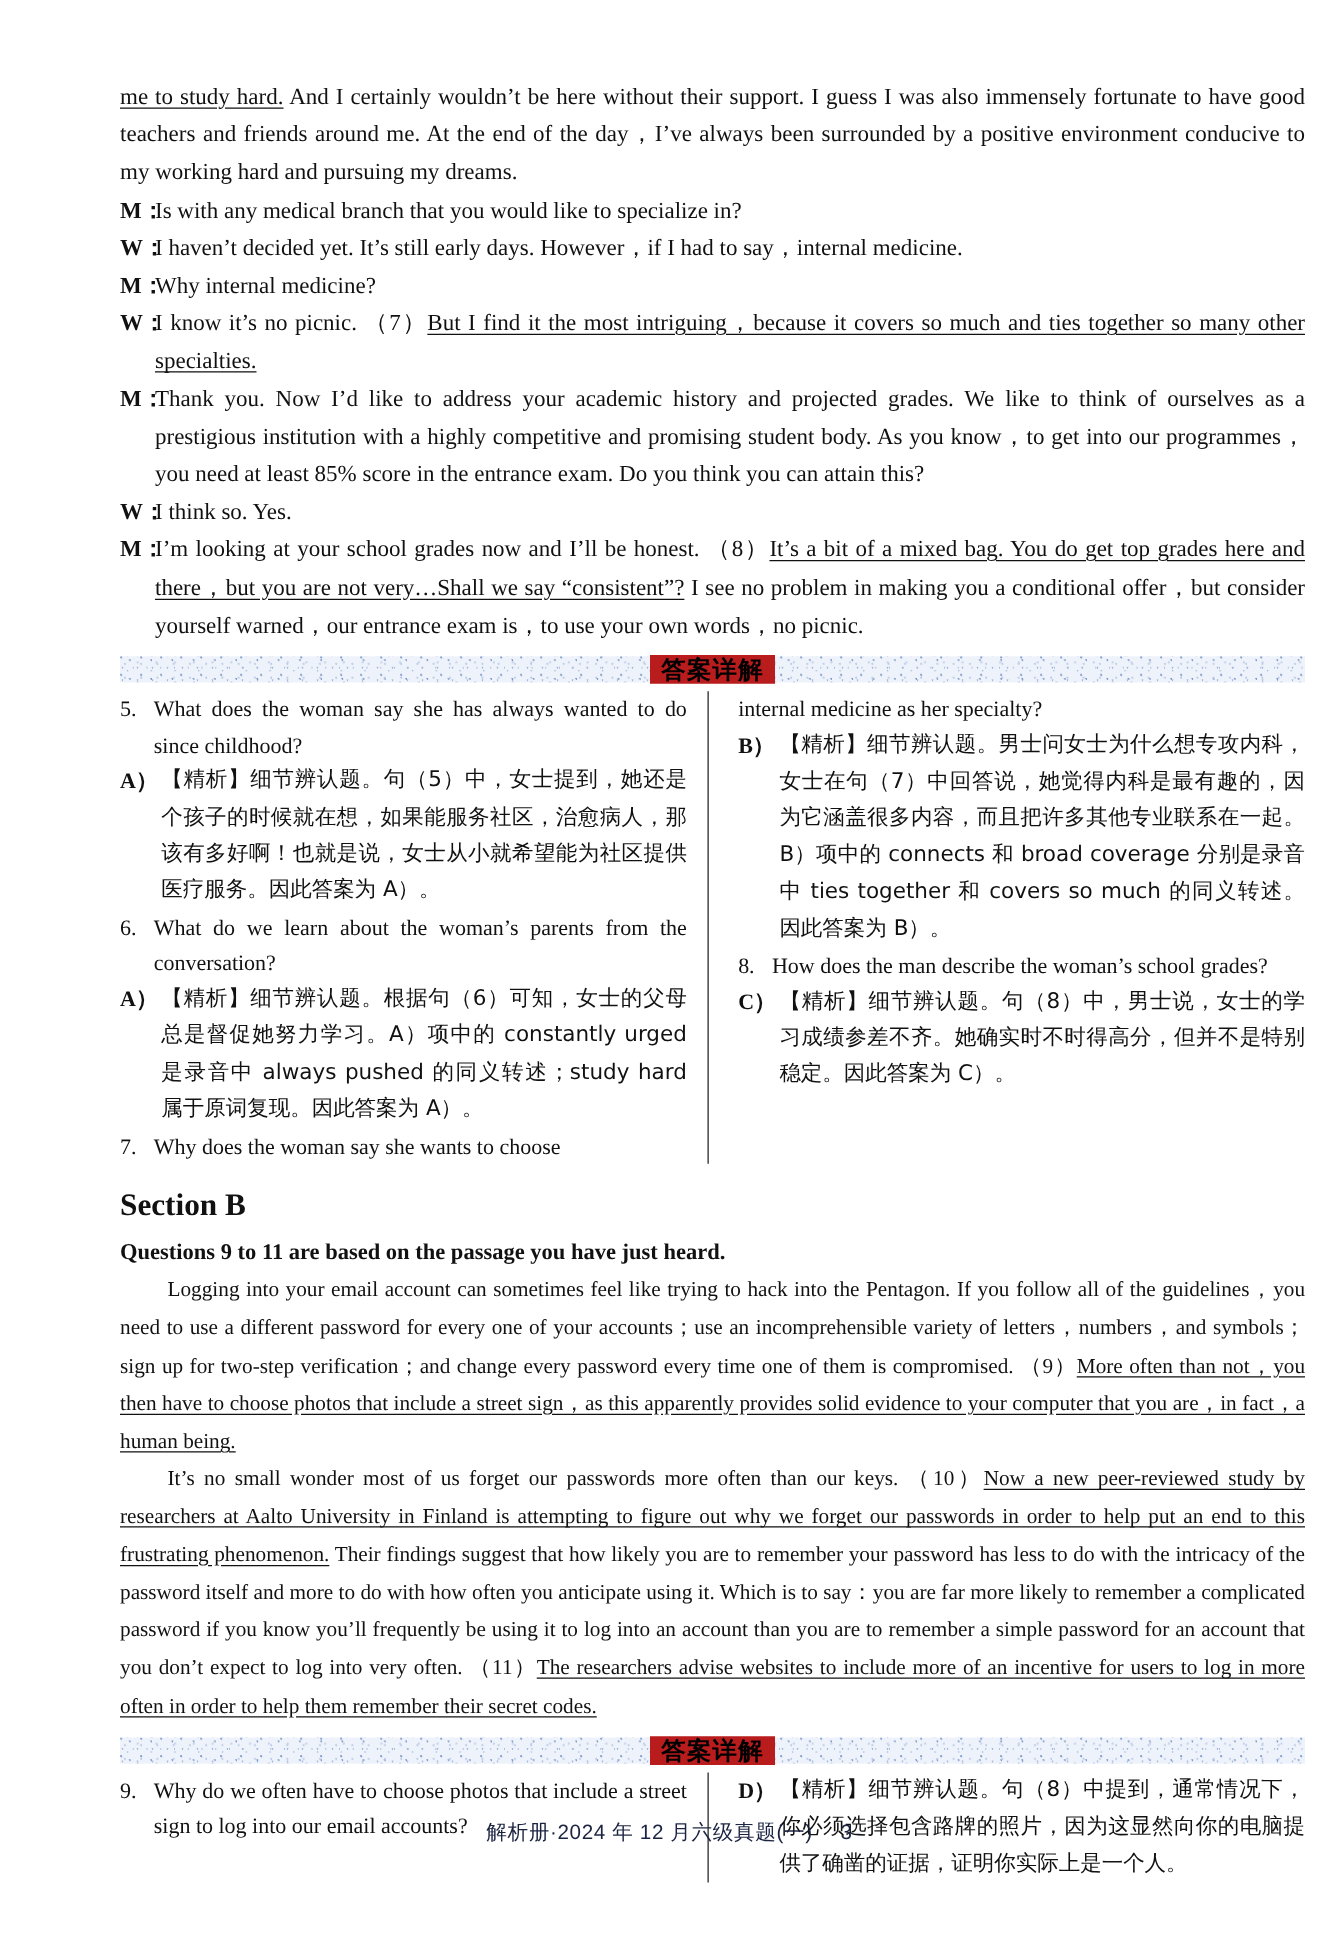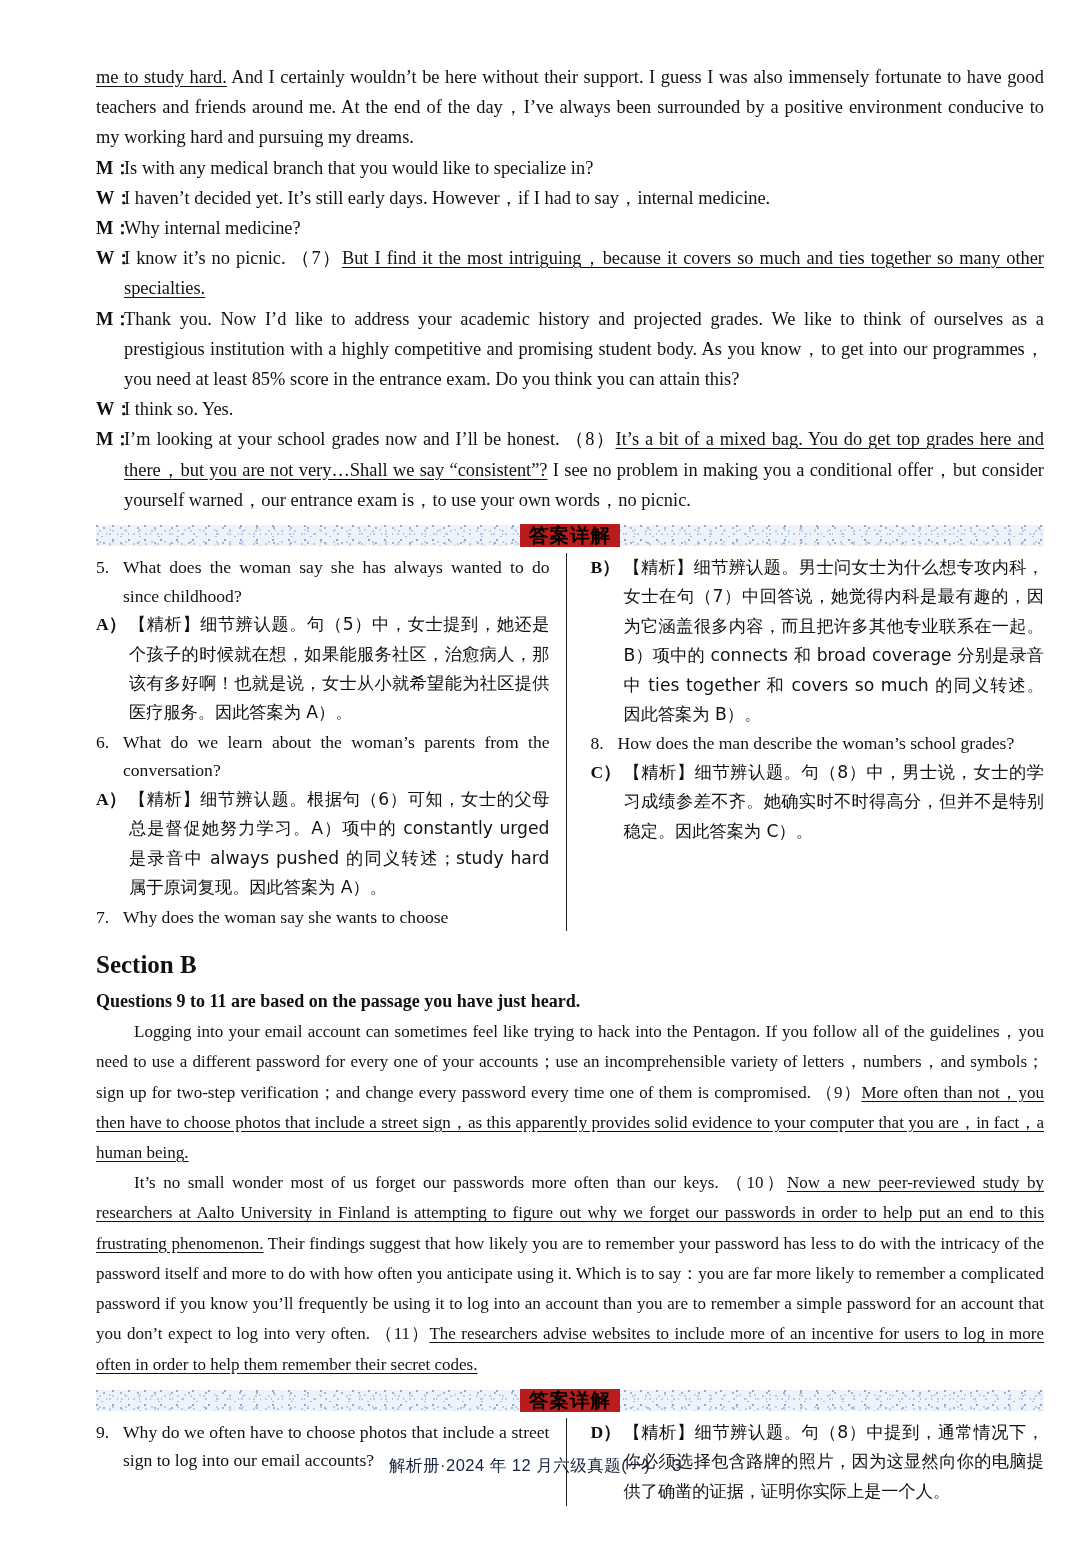--- a/index.html
+++ b/index.html
@@ -261,20 +261,21 @@
           <div class="ex">
             <div class="opt">A）</div>
             <div class="ext">【精析】细节辨认题。根据句（6）可知，女士的父母总是督促她努力学习。A）项中的 constantly urged 是录音中 always pushed 的同义转述；study hard 属于原词复现。因此答案为 A）。</div>
           </div>
           <div class="q">
             <div class="num">7.</div>
             <div class="qt">Why does the woman say she wants to choose</div>
           </div>
         </div>
       <div class="col right">
+          <div class="contline">internal medicine as her specialty?</div>
           <div class="ex">
             <div class="opt">B）</div>
             <div class="ext">【精析】细节辨认题。男士问女士为什么想专攻内科，女士在句（7）中回答说，她觉得内科是最有趣的，因为它涵盖很多内容，而且把许多其他专业联系在一起。B）项中的 connects 和 broad coverage 分别是录音中 ties together 和 covers so much 的同义转述。因此答案为 B）。</div>
           </div>
           <div class="q">
             <div class="num">8.</div>
             <div class="qt">How does the man describe the woman’s school grades?</div>
           </div>
           <div class="ex">
             <div class="opt">C）</div>

